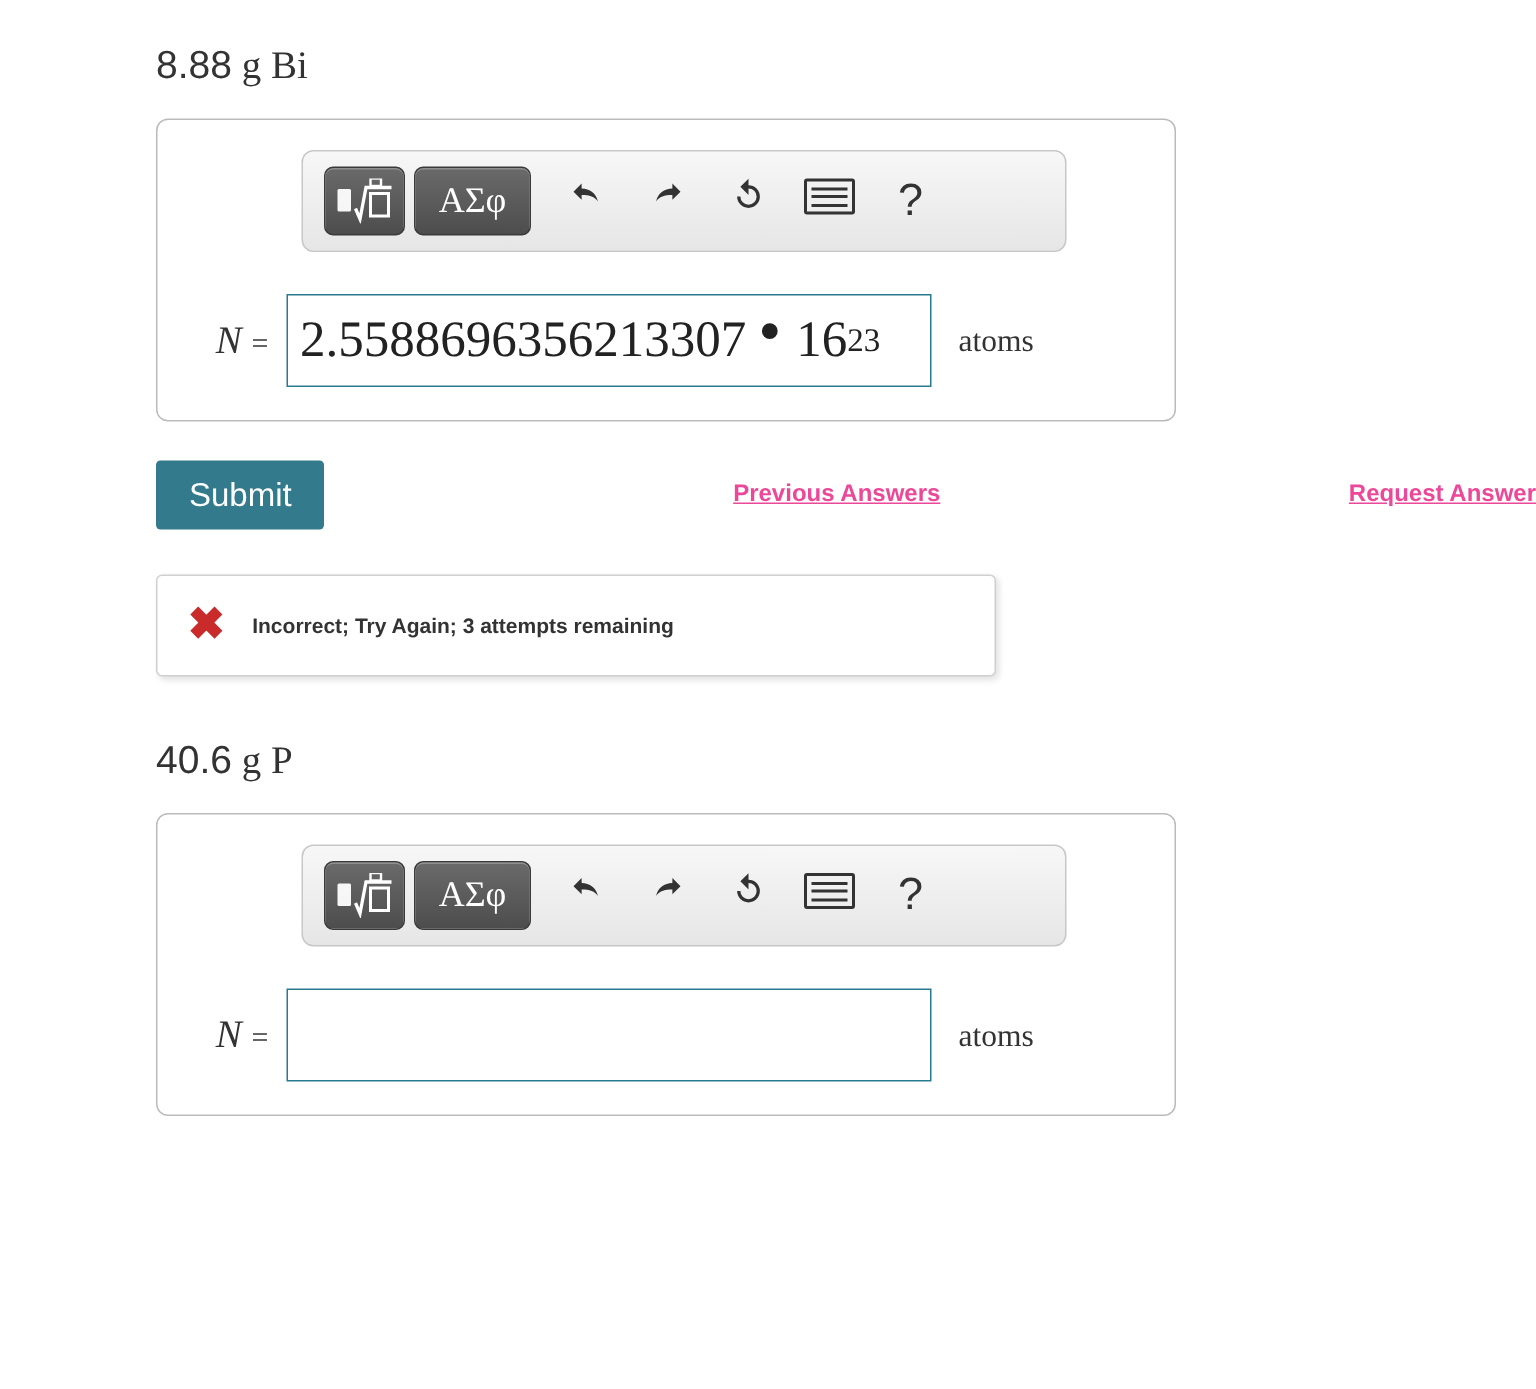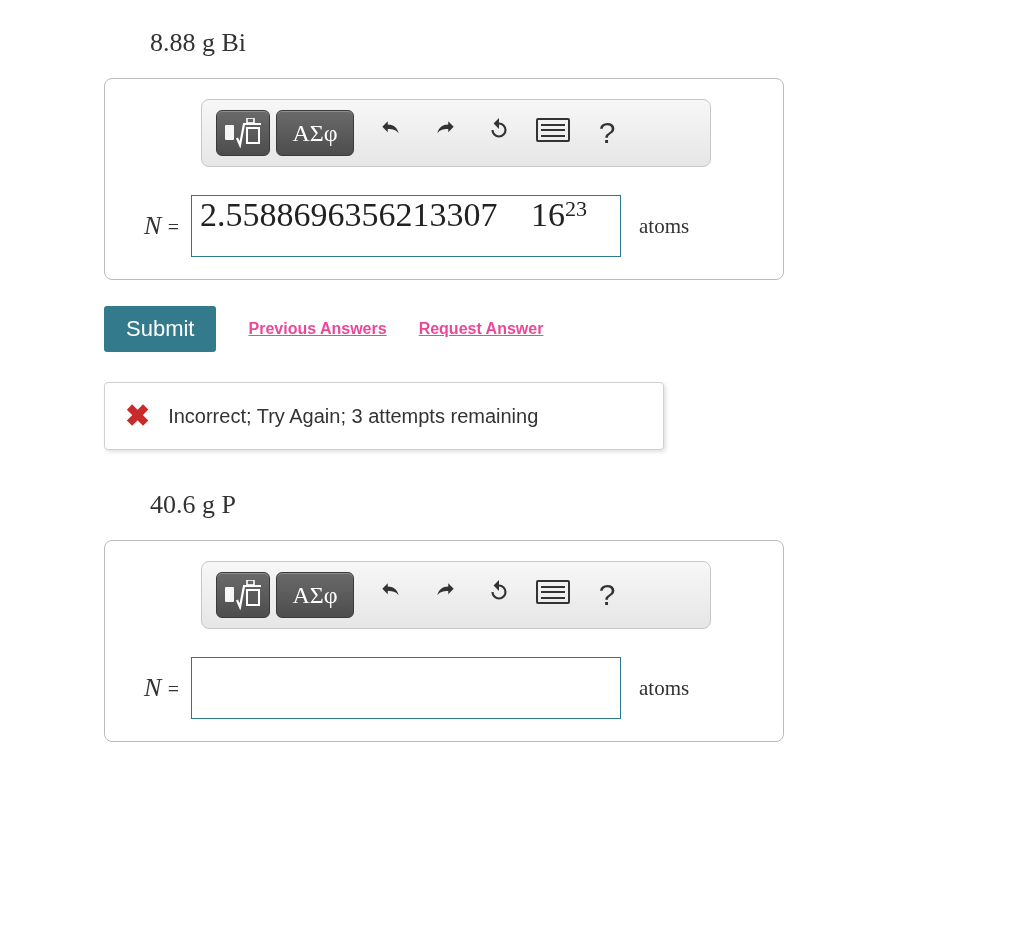--- a/index.html
+++ b/index.html
@@ -34,21 +34,21 @@
     font-size: 24px;
   }
   .part-body {
     padding: 0 0 0 104px;
   }
   .prompt {
     font-family: Georgia, "Times New Roman", serif;
     font-size: 26px;
     margin: 28px 0 20px;
   }
-  .prompt .num { font-family: Liberation Serif, serif; margin-left: 46px; }
+  .prompt .num { font-family: Liberation Sans, sans-serif; }
   .answer-box {
     border: 1px solid #bbb;
     border-radius: 8px;
     padding: 20px 22px 22px;
     width: 680px;
     box-sizing: border-box;
     display: flex;
     flex-direction: column;
   }
   .toolbar {
@@ -110,41 +110,43 @@
     font-size: 26px;
     width: 52px;
     text-align: right;
   }
   .answer-field {
     border: 1.5px solid #2a7a8f;
     height: 62px;
     width: 430px;
     padding: 0 8px;
     display: flex;
+    align-items: center;
     font-family: "Times New Roman", serif;
     font-size: 34px;
     color: #222;
     box-sizing: border-box;
     overflow: hidden;
   }
   .answer-field .mantissa { display:inline-block; }
   .answer-field .dot { margin: 0 8px; position:relative; top:-6px; font-size:44px; line-height:0;}
   .answer-field .ten { margin-left: 2px; }
   .answer-field sup { font-size: 22px; vertical-align: super; }
   .unit {
     font-family: Liberation Serif, serif;
     font-size: 21px;
     color: #333;
     margin-left: 6px;
   }
   .action-row {
     margin-top: 26px;
     display: flex;
     align-items: center;
-    gap: 32px;
+    gap: 16px;
+    justify-content: space-between;
   }
   .submit-btn {
     background: #337a8c;
     color: #fff;
     font-size: 22px;
     border: none;
     padding: 10px 22px;
     border-radius: 3px;
   }
   .link {
@@ -166,22 +168,22 @@
     box-sizing: border-box;
     background: #fff;
   }
   .x-icon {
     color: #c92a2a;
     font-size: 30px;
     font-weight: 900;
     line-height: 1;
   }
   .feedback-text {
-    font-weight: 400;
-    font-size: 20px;
+    font-weight: 700;
+    font-size: 14px;
     color: #333;
   }
 
   
   .tmpl-icon {
     display:inline-block; width:38px; height:30px; position:relative;
   }
   .tmpl-icon svg { width:100%; height:100%; }
 </style>
 </head>

